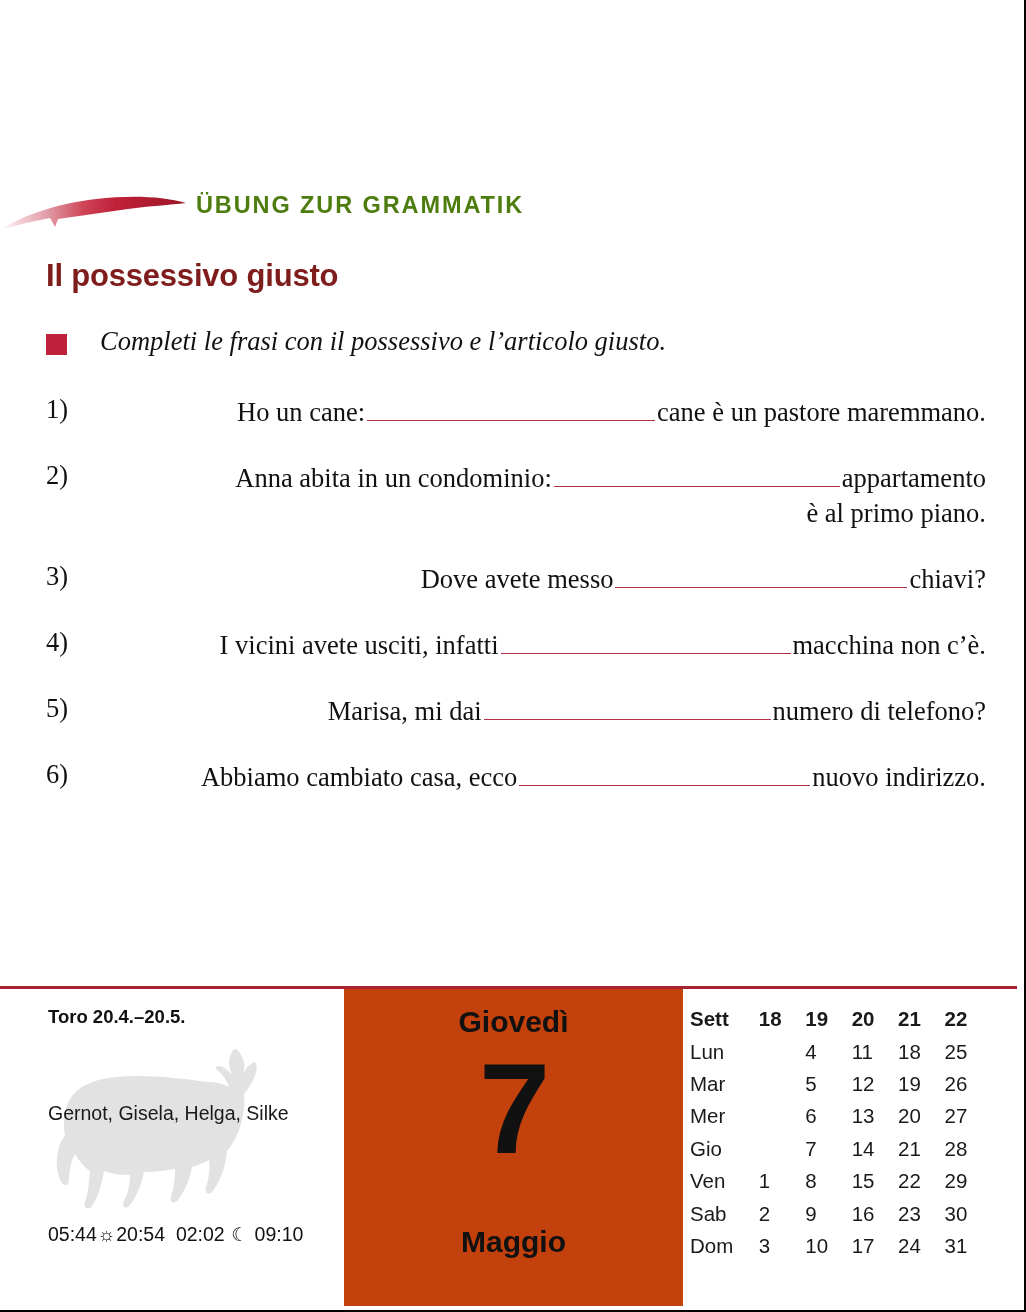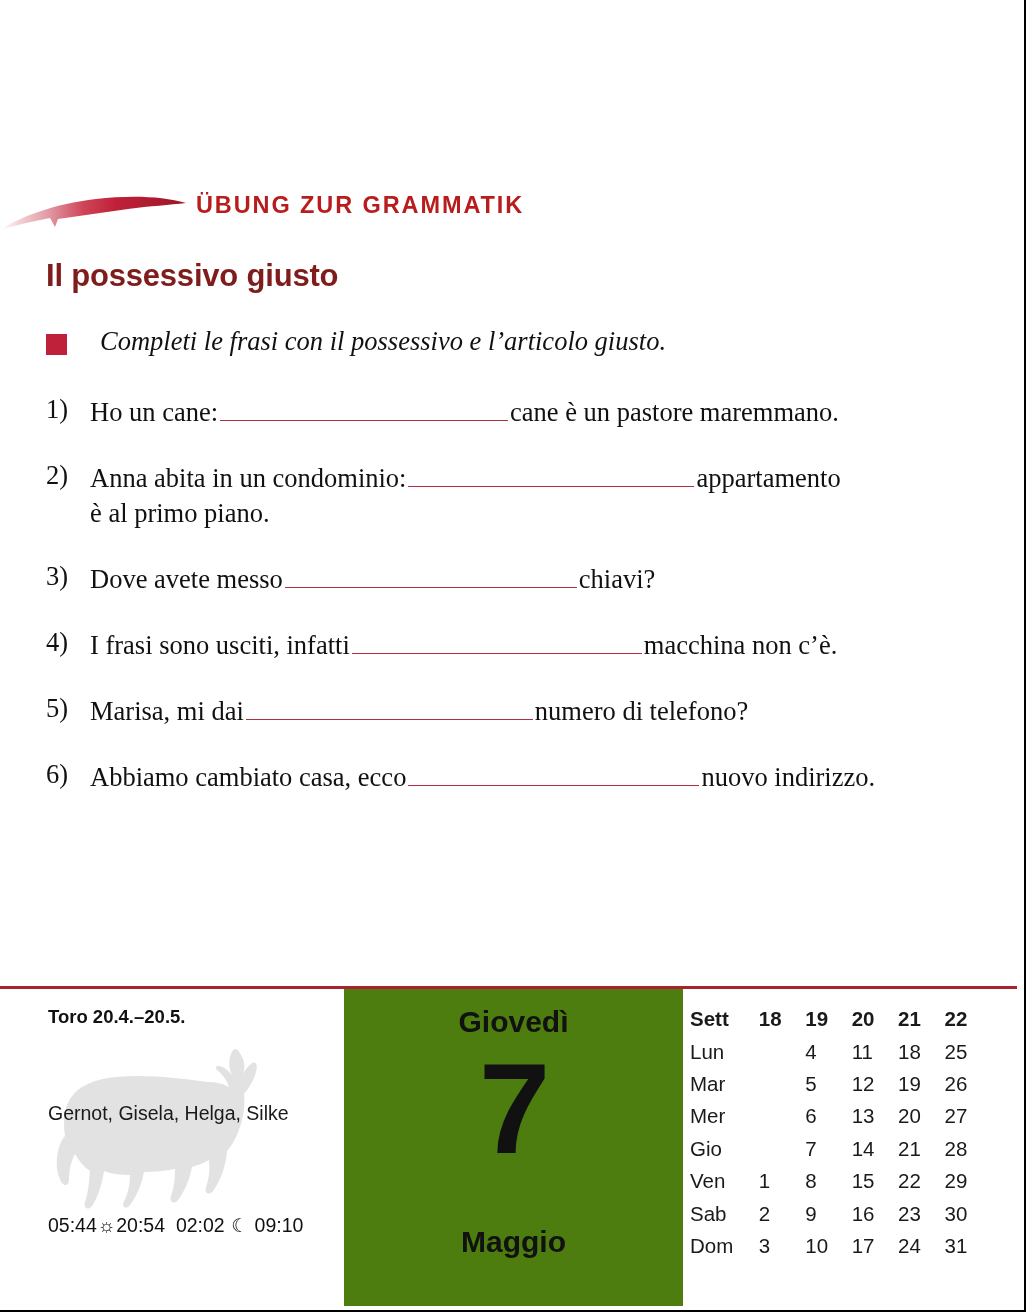--- a/index.html
+++ b/index.html
@@ -43,21 +43,21 @@
     height: 46px;
   }
   #kicker {
     position: absolute;
     left: 196px;
     top: 2px;
     font-family: "Liberation Sans", sans-serif;
     font-weight: bold;
     font-size: 23.5px;
     letter-spacing: 1.9px;
-    color: #b91c1c;
+    color: #4d7c0f;
     white-space: nowrap;
   }
 
   #exercise-title {
     position: absolute;
     left: 46px;
     top: 258px;
     font-family: "Liberation Sans", sans-serif;
     font-weight: bold;
     font-size: 31px;
@@ -107,20 +107,21 @@
   }
   .q-num {
     width: 44px;
     flex: 0 0 44px;
   }
   .q-body {
     flex: 1 1 auto;
   }
   .q-line {
     display: block;
+    text-align: right;
   }
   .blank {
     display: inline-block;
     border-bottom: 1.6px solid #B03040;
     vertical-align: baseline;
     height: 1.06em;
     margin: 0 2px;
   }
   .bl-290 { width: 288px; }
   .bl-285 { width: 286px; }
@@ -180,39 +181,39 @@
     top: 1 11px;
     top: 113px;
     font-family: "Liberation Sans", sans-serif;
     font-size: 19.5px;
     color: #1a1a1a;
     white-space: nowrap;
   }
   #suntimes {
     position: absolute;
     left: 48px;
-    top: 225px;
+    top: 234px;
     font-family: "Liberation Sans", sans-serif;
     font-size: 19.5px;
     color: #111111;
     white-space: nowrap;
   }
   #suntimes .glyph {
     font-size: 19px;
     padding: 0 1px;
   }
 
   
   #day-panel {
     position: absolute;
     left: 344px;
     top: 0;
     width: 339px;
     height: 317px;
-    background: #4d7c0f;
+    background: #c2410c;
     text-align: center;
     font-family: "Liberation Sans", sans-serif;
   }
   #weekday {
     position: absolute;
     left: 0; right: 0;
     top: 16px;
     font-size: 30px;
     font-weight: bold;
     color: #111111;
@@ -330,21 +331,21 @@
         </div>
         <div class="q-row">
           <div class="q-num">3)</div>
           <div class="q-body">
             <span class="q-line"><span>Dove avete messo</span><span class="blank bl-290b"></span><span>chiavi?</span></span>
           </div>
         </div>
         <div class="q-row">
           <div class="q-num">4)</div>
           <div class="q-body">
-            <span class="q-line"><span>I frasi sono usciti, infatti</span><span class="blank bl-288"></span><span>macchina non c’è.</span></span>
+            <span class="q-line"><span>I vicini avete usciti, infatti</span><span class="blank bl-288"></span><span>macchina non c’è.</span></span>
           </div>
         </div>
         <div class="q-row">
           <div class="q-num">5)</div>
           <div class="q-body">
             <span class="q-line"><span>Marisa, mi dai</span><span class="blank bl-287"></span><span>numero di telefono?</span></span>
           </div>
         </div>
         <div class="q-row">
           <div class="q-num">6)</div>

